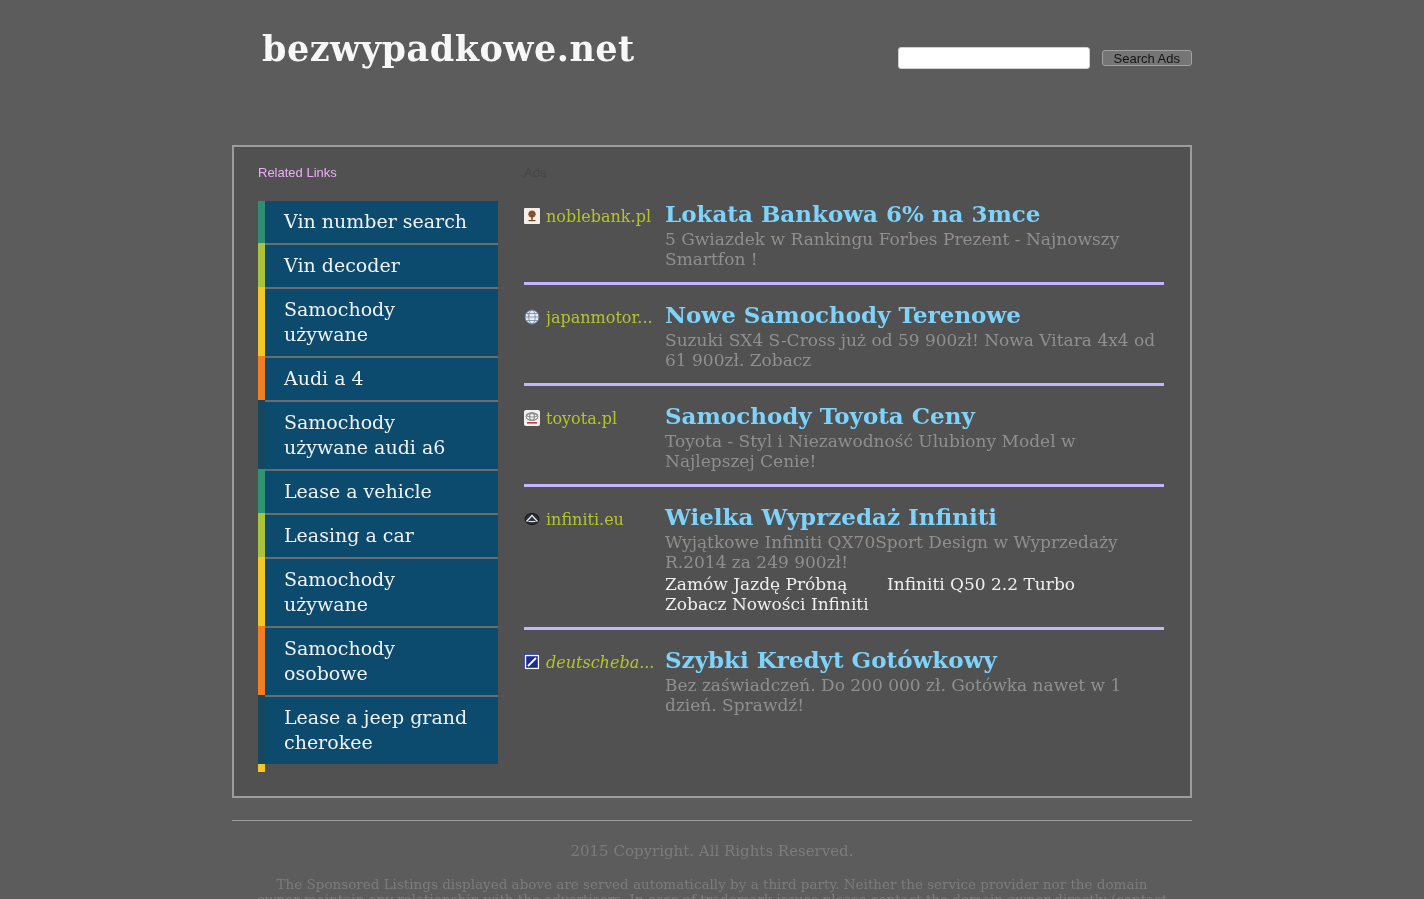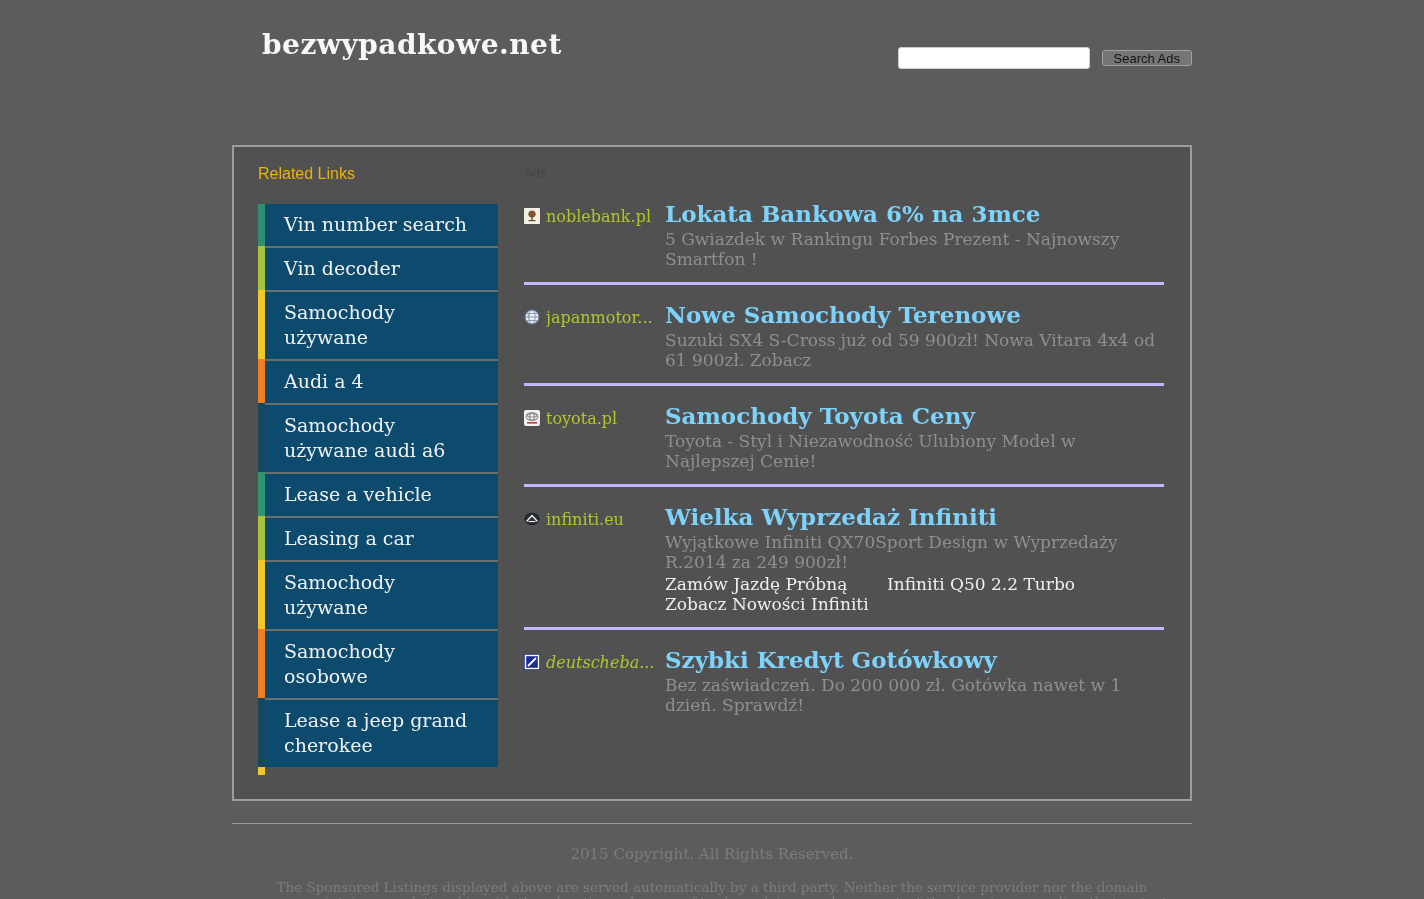--- a/index.html
+++ b/index.html
@@ -8,21 +8,21 @@
     background: #5c5c5c;
     font-family: "DejaVu Serif", serif;
     overflow: hidden;
   }
   .shell { width: 960px; margin: 0 auto; position: relative; }
 
   
   .header { height: 145px; position: relative; }
   .site-title {
     position: absolute; left: 30px; top: 28px;
-    font-size: 28px; font-weight: bold; color: #f7f7f7;
+    font-size: 35px; font-weight: bold; color: #f7f7f7;
     letter-spacing: 0.5px;
   }
   .search-area { position: absolute; right: 0; top: 47px; display: flex; align-items: center; }
   .search-input {
     width: 192px; height: 22px; border: 1px solid #cfcfcf; border-radius: 3px;
     background: #ffffff; outline: none; padding: 0 6px;
     font-family: "Liberation Sans", sans-serif; font-size: 13px; color: #222;
   }
   .search-btn {
     margin-left: 12px; height: 16px; padding: 0 11px;
@@ -35,21 +35,21 @@
   .panel {
     border: 2px solid #9d9d9d; background: #515151;
     min-height: 621px; display: flex; align-items: flex-start;
     padding-bottom: 24px;
   }
 
   
   .sidebar { width: 240px; margin-left: 24px; flex: none; }
   .side-heading {
     margin-top: 18px; font-family: "Liberation Sans", sans-serif;
-    font-size: 16px; color: #eab308;
+    font-size: 13px; color: #f0abfc;
   }
   .side-list { list-style: none; margin-top: 21px; }
   .side-item { display: flex; align-items: stretch; cursor: pointer; }
   .side-bar { width: 7px; flex: none; }
   .side-label-wrap { flex: 1; background: #0c4a6e; }
   .side-item + .side-item .side-label-wrap { border-top: 2px solid #6c6c6c; }
   .side-label {
     display: block; padding: 8px 16px 9px 19px;
     font-size: 19px; line-height: 25px; color: #f2f2f2;
   }

